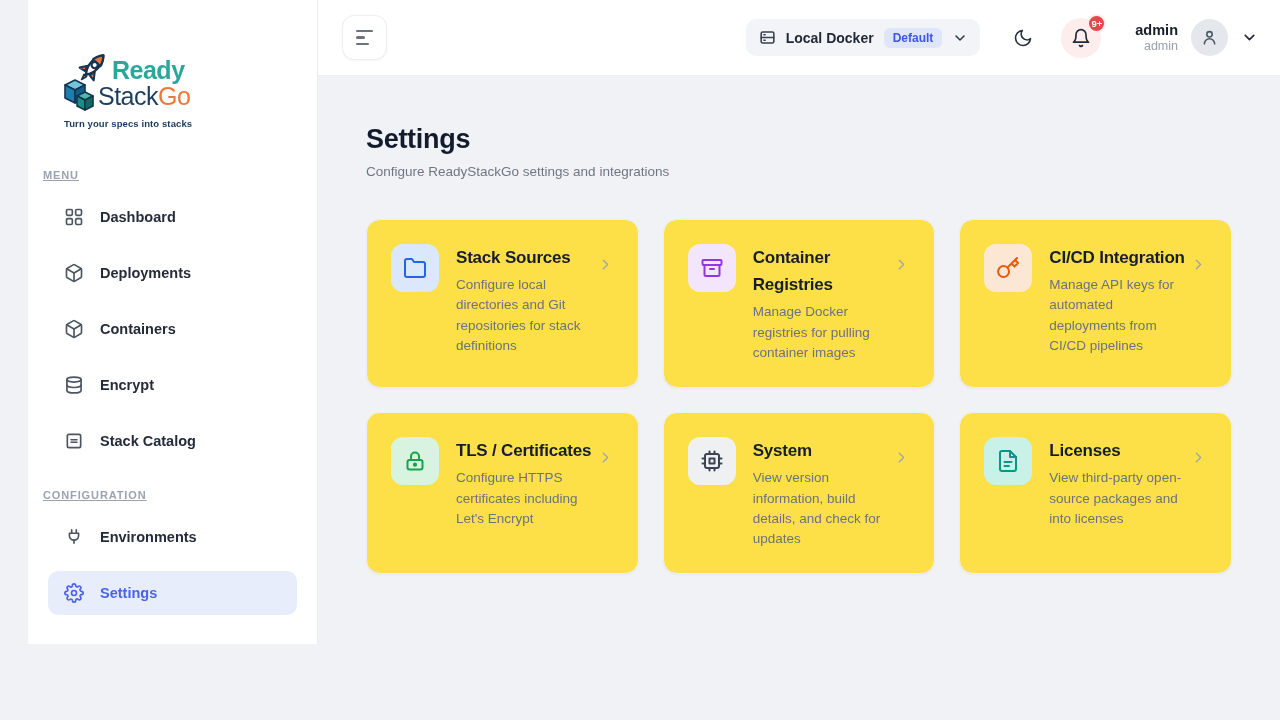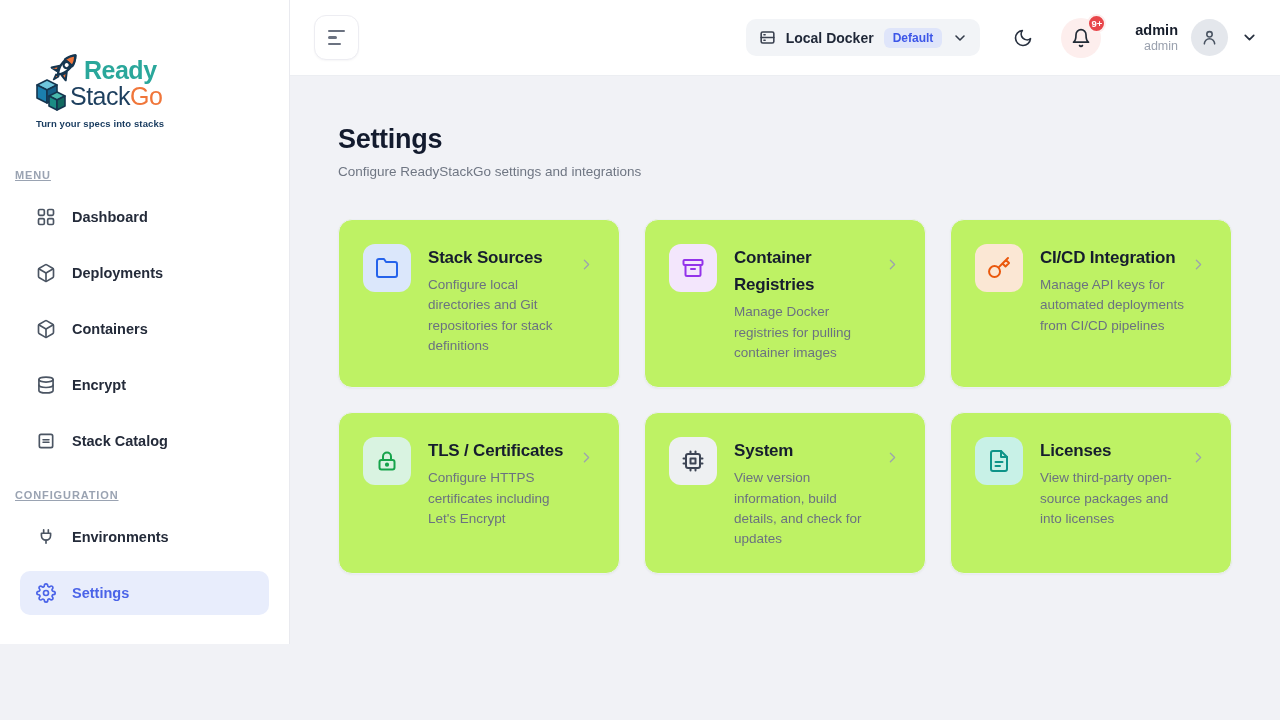--- a/index.html
+++ b/index.html
@@ -6,21 +6,21 @@
   html,body { width:1280px; height:720px; overflow:hidden; }
   body {
     font-family:"Liberation Sans","DejaVu Sans",sans-serif;
     background:#f1f2f6; color:#1a2130; display:flex;
   }
   svg { display:block; }
 
   
   .sidebar {
     width:290px; min-width:290px; height:644px; background:#ffffff;
-    border-right:1px solid #e9eaef; display:flex; flex-direction:column;
+    border-right:1px solid #e9eaef; display:flex; flex-direction:column;margin-left:28px;
   }
   .logo-wrap { padding:50px 20px 0 36px; }
   .logo-row { display:flex; align-items:flex-start; }
   .logo-art { width:46px; height:64px; margin-right:2px; }
   .logo-text { display:flex; flex-direction:column; margin-top:8px; line-height:1.02; }
   .logo-line1 { font-size:25px; font-weight:800; color:#2aa79b; letter-spacing:-0.5px; }
   .logo-line2 { font-size:25px; font-weight:400; letter-spacing:-0.5px; margin-left:-14px; }
   .logo-stack { color:#1d3f5e; }
   .logo-go { color:#f0763a; }
   .logo-tagline { font-size:9.5px; font-weight:700; color:#173a5e; margin-top:4px; letter-spacing:0.1px; }
@@ -98,21 +98,21 @@
   
   .content { flex:1; overflow:auto; padding:48px 48px 30px 48px; }
   .page-title { font-size:27px; font-weight:800; color:#131b2e; letter-spacing:-0.3px; }
   .page-subtitle { font-size:13.5px; color:#6f7683; margin-top:9px; }
 
   .cards-grid {
     margin-top:40px; display:grid; grid-template-columns:repeat(3, 1fr);
     gap:24px;
   }
   .card {
-    position:relative; background:#bef264; border:1px solid #eceff3;
+    position:relative; background:#fde047; border:1px solid #eceff3;
     border-radius:14px; padding:24px; cursor:pointer;
     box-shadow:0 1px 2px rgba(23,32,60,0.04); display:flex; align-items:flex-start;
     text-decoration:none; color:inherit;
   }
   .card-icon {
     width:48px; height:48px; border-radius:12px; display:flex;
     align-items:center; justify-content:center; flex-shrink:0; margin-right:17px;
   }
   .card-icon svg { width:24px; height:24px; }
   .bg-blue   { background:#dbe7fb; color:#2563eb; }

